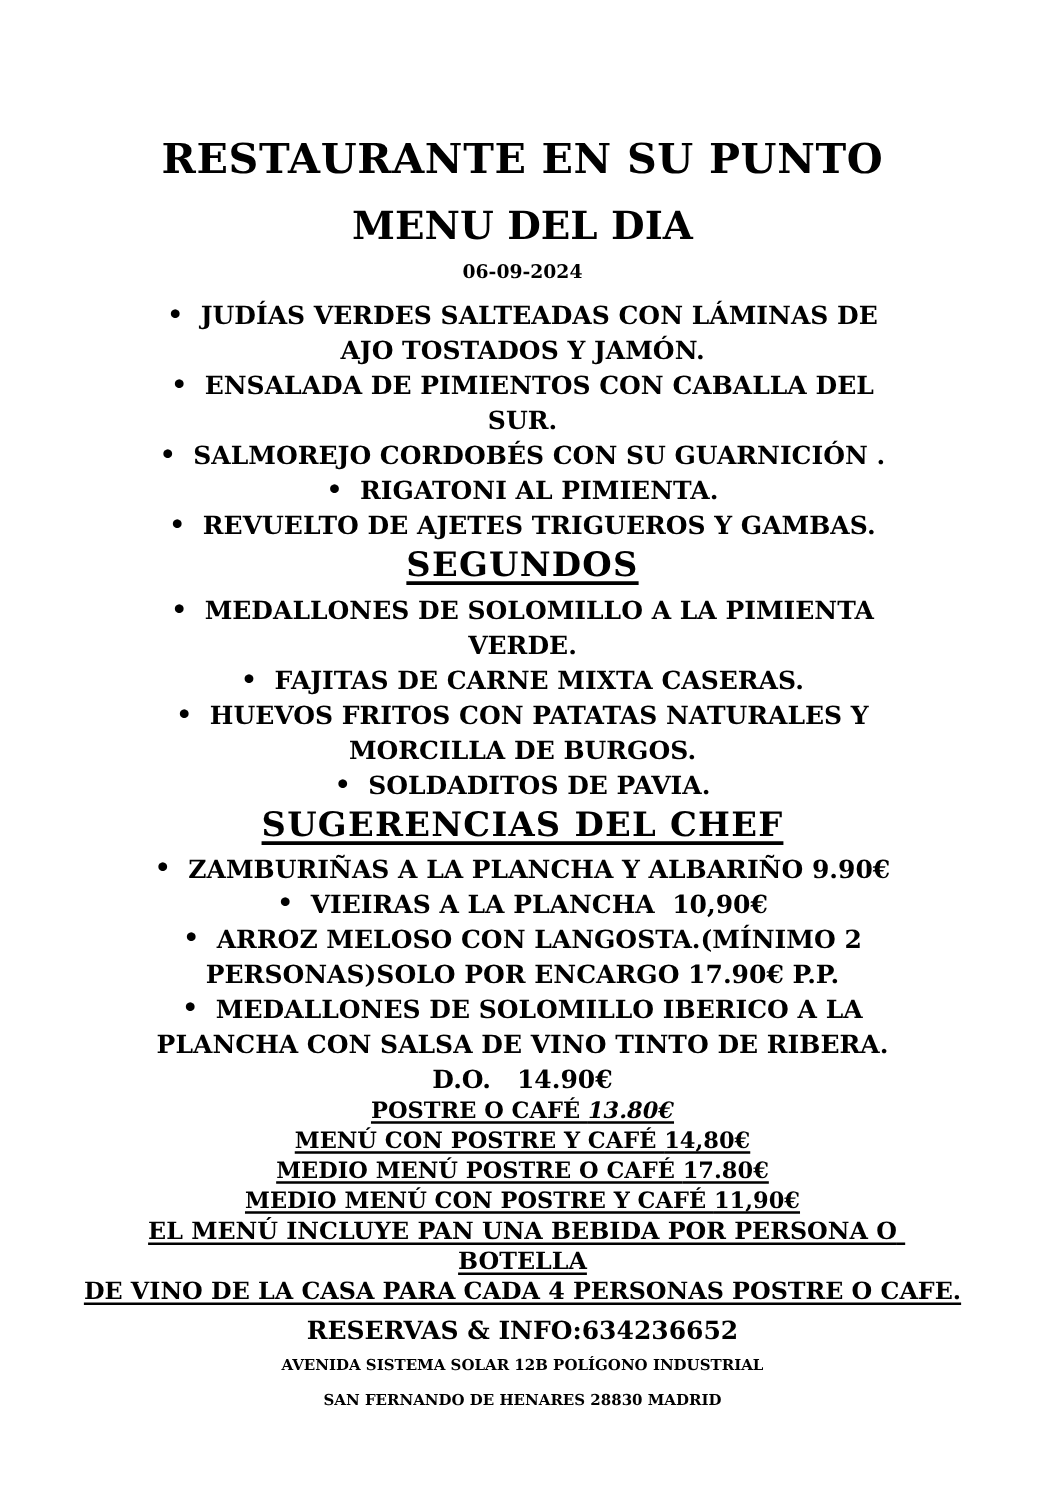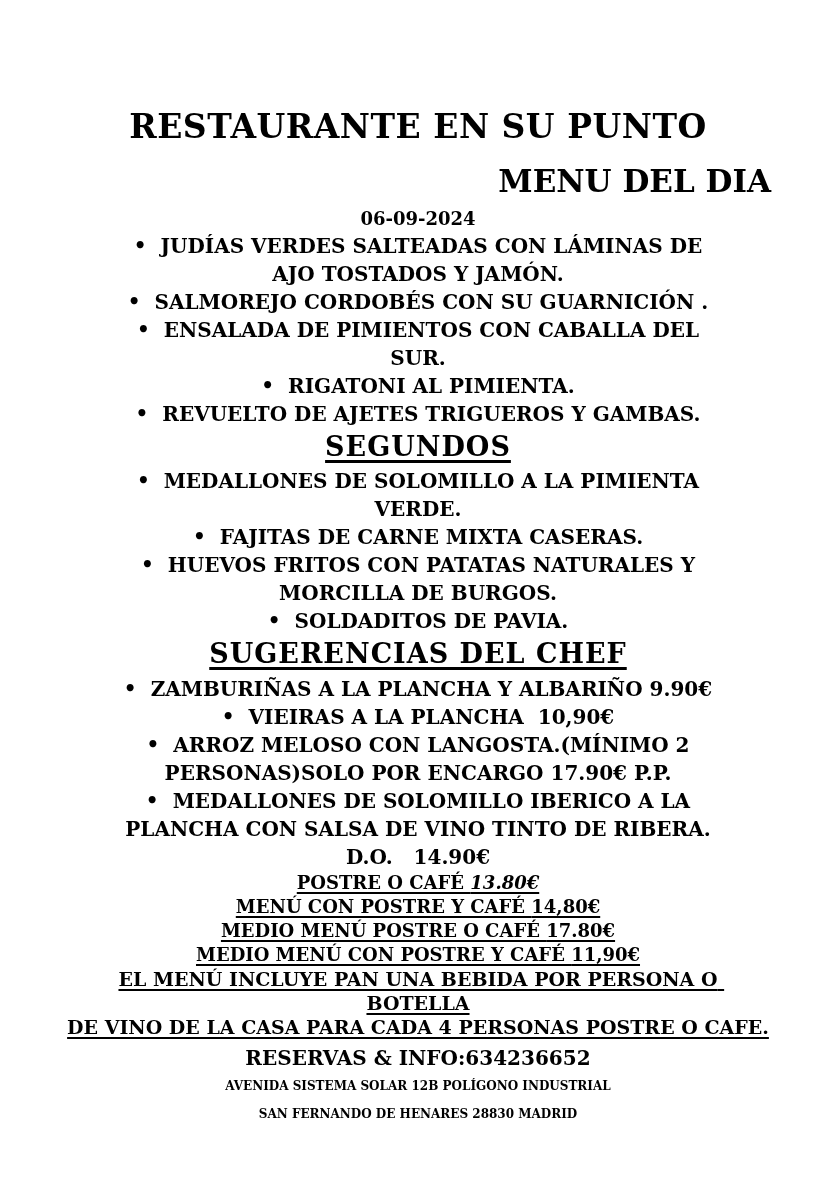--- a/index.html
+++ b/index.html
@@ -19,26 +19,25 @@
   .restaurant-name {
     font-size: 33px;
     line-height: 1.15;
     letter-spacing: 0.5px;
     margin-bottom: 18px;
   }
   .menu-title {
     font-size: 31px;
     line-height: 1.15;
     margin-bottom: 8px;
-    text-align: right;
   }
   .date {
-    font-size: 18px;
+    font-size: 15px;
     line-height: 1.25;
-    margin-bottom: 2px;
+    margin-bottom: 12px;
   }
 
   .menu-item {
     font-size: 20px;
     line-height: 28px;
     white-space: pre-wrap;
   }
   .bullet {
     display: inline-block;
     margin-right: 14px;
@@ -95,24 +94,24 @@
 
     <div class="menu-title">MENU DEL DIA</div>
 
     <div class="date">06-09-2024</div>
 
     <div class="menu-list">
 
         <div class="menu-item"><span class="bullet">•</span><span class="item-text">JUDÍAS VERDES SALTEADAS CON LÁMINAS DE
 AJO TOSTADOS Y JAMÓN.</span></div>
 
-        <div class="menu-item"><span class="bullet">•</span><span class="item-text">SALMOREJO CORDOBÉS CON SU GUARNICIÓN .</span></div>
-
         <div class="menu-item"><span class="bullet">•</span><span class="item-text">ENSALADA DE PIMIENTOS CON CABALLA DEL
 SUR.</span></div>
+
+        <div class="menu-item"><span class="bullet">•</span><span class="item-text">SALMOREJO CORDOBÉS CON SU GUARNICIÓN .</span></div>
 
         <div class="menu-item"><span class="bullet">•</span><span class="item-text">RIGATONI AL PIMIENTA.</span></div>
 
         <div class="menu-item"><span class="bullet">•</span><span class="item-text">REVUELTO DE AJETES TRIGUEROS Y GAMBAS.</span></div>
       </div>
 
     <div class="section-heading">SEGUNDOS</div>
 
     <div class="menu-list">
 

